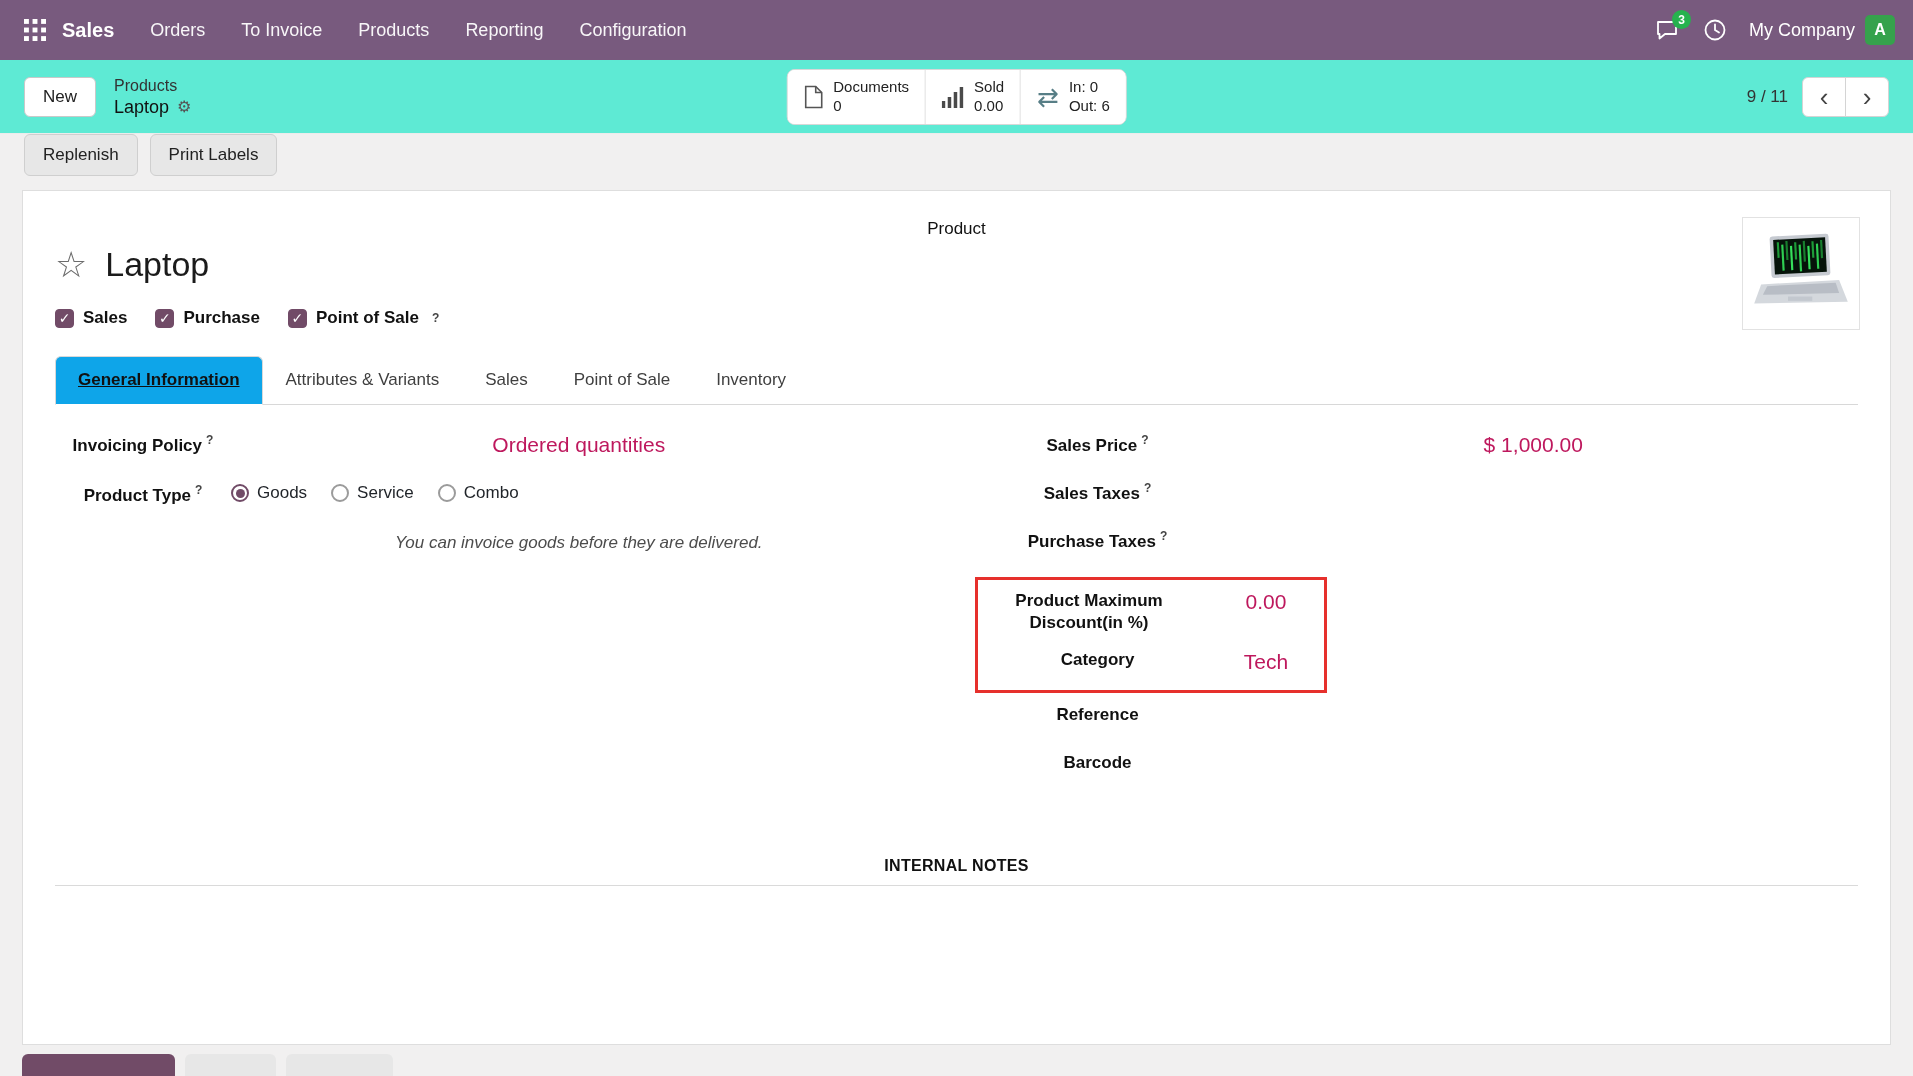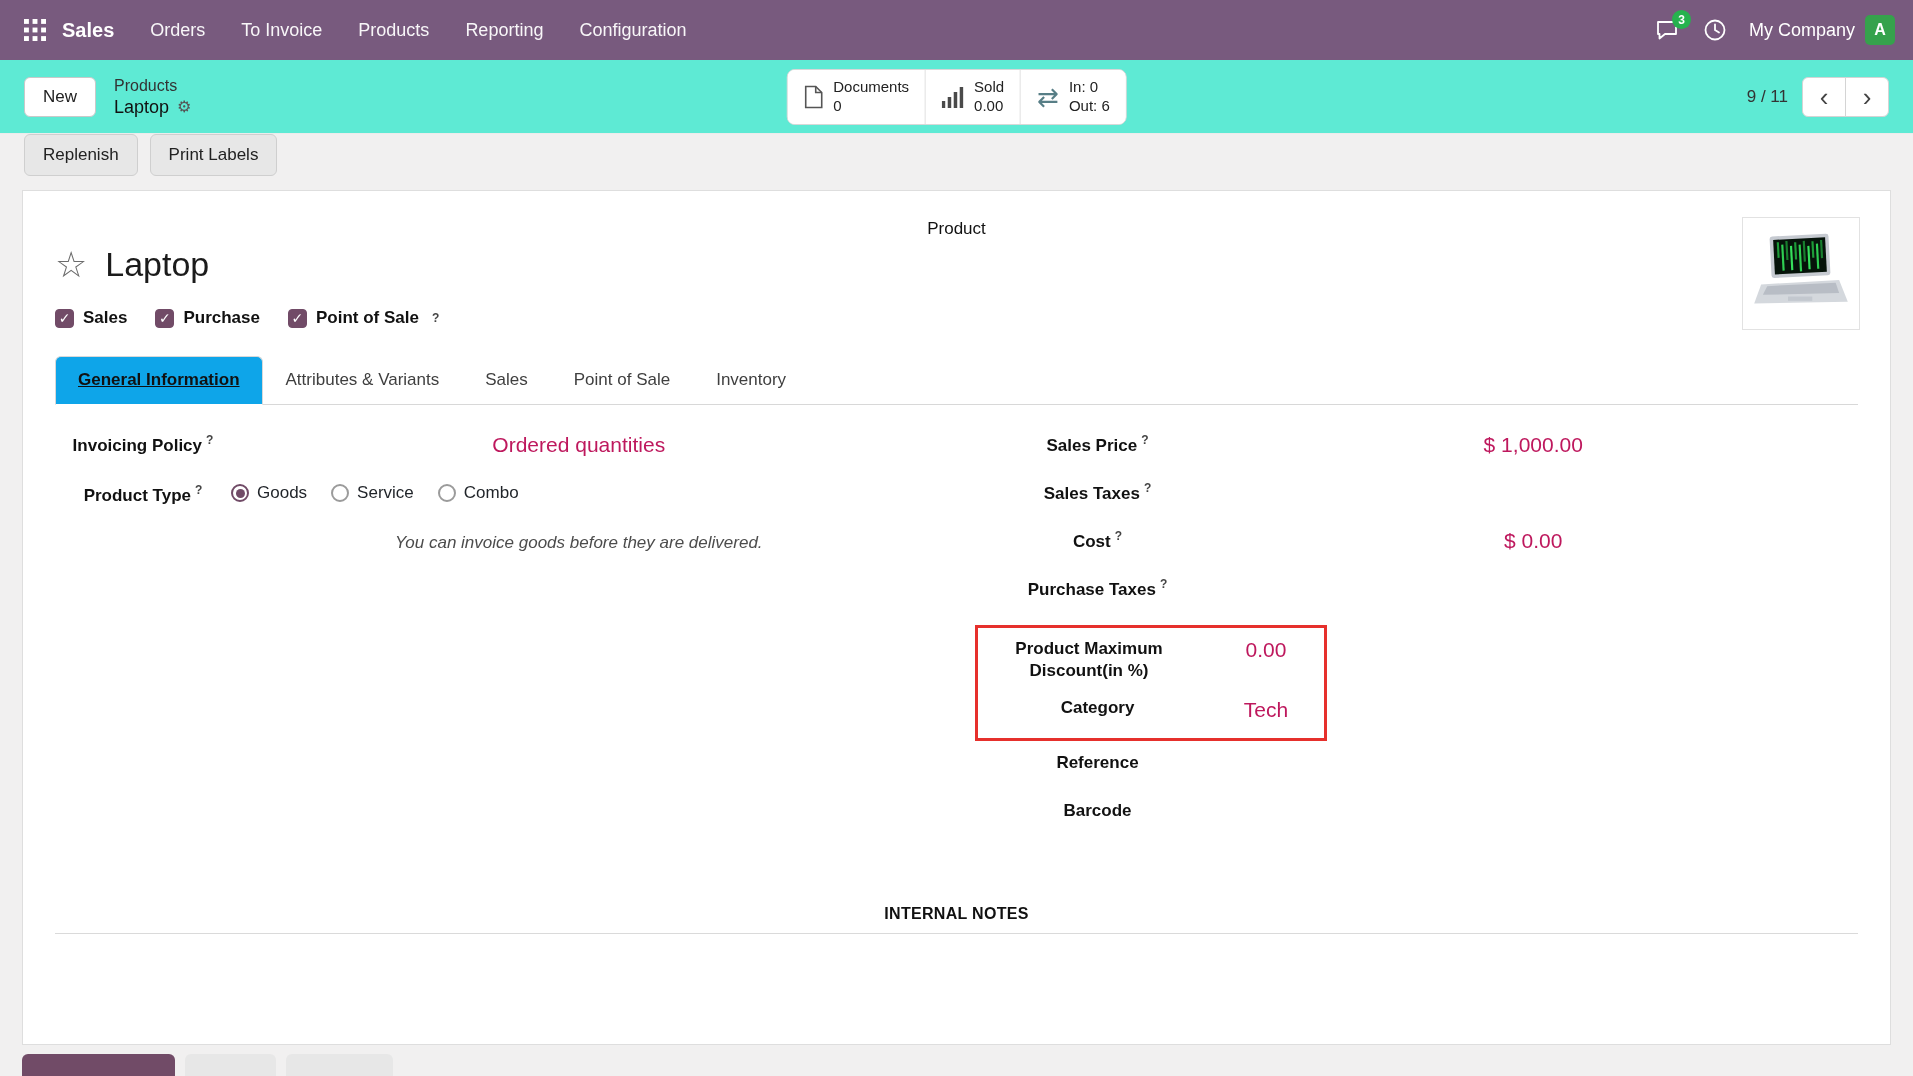--- a/index.html
+++ b/index.html
@@ -342,24 +342,20 @@
     <div class="col-right">
       <div class="frow">
         <span class="flabel"><span>Sales Price</span><sup class="help">?</sup></span>
         <span class="fvalue">$ 1,000.00</span>
       </div>
       <div class="frow">
         <span class="flabel"><span>Sales Taxes</span><sup class="help">?</sup></span>
         <span class="fvalue"></span>
       </div>
       <div class="frow">
-        <span class="flabel"><span>Cost</span><sup class="help">?</sup></span>
-        <span class="fvalue">$ 0.00</span>
-      </div>
-      <div class="frow">
         <span class="flabel"><span>Purchase Taxes</span><sup class="help">?</sup></span>
         <span class="fvalue"></span>
       </div>
 
       <div class="highlight-box">
         <div class="frow">
           <span class="flabel wrap-label">Product Maximum Discount(in %)</span>
           <span class="fvalue">0.00</span>
         </div>
         <div class="frow">

